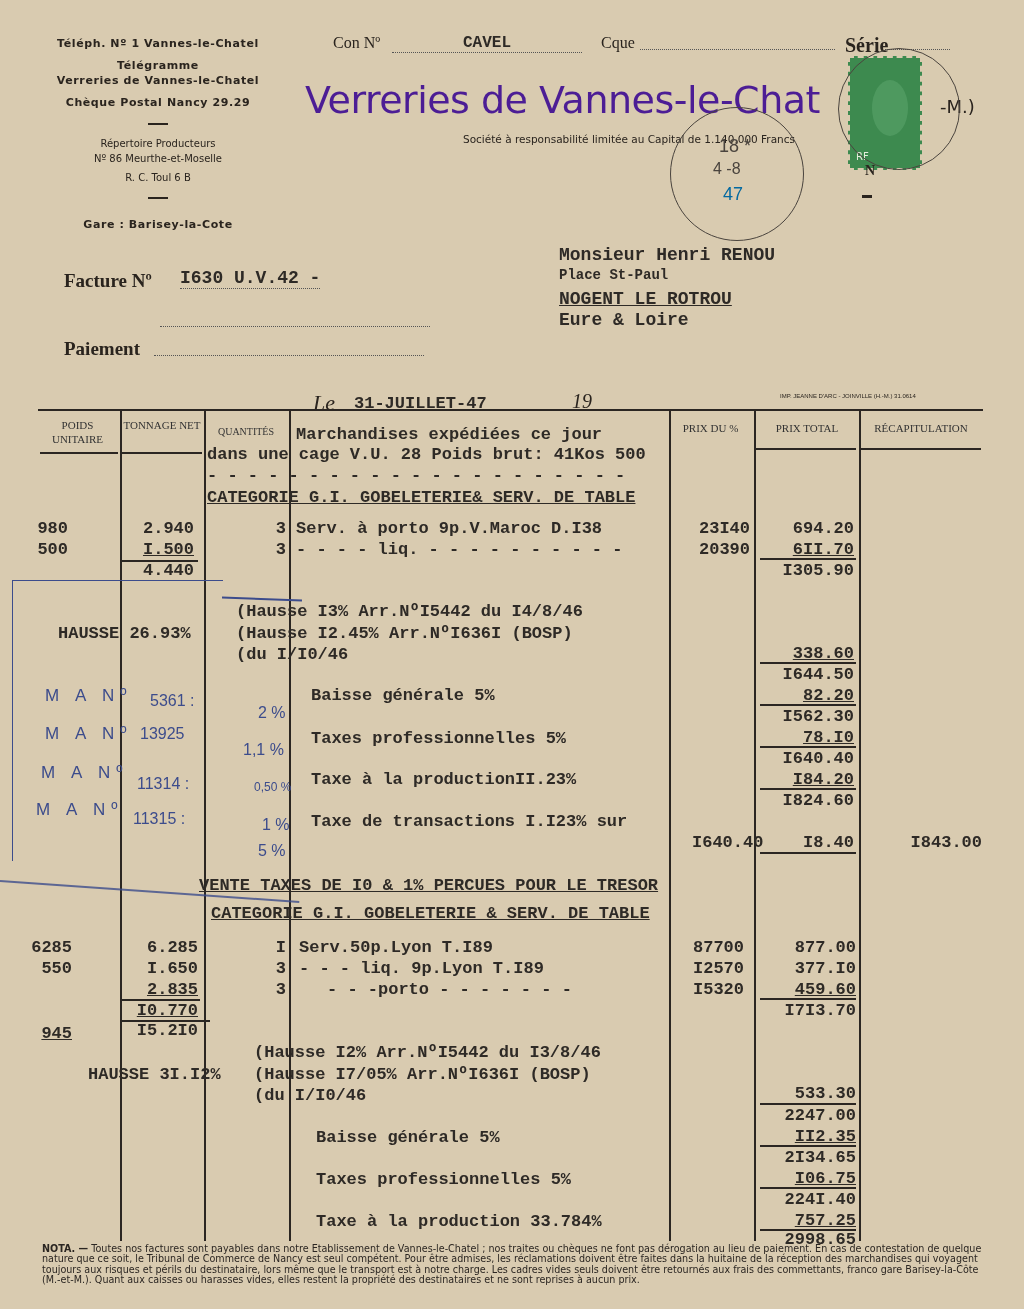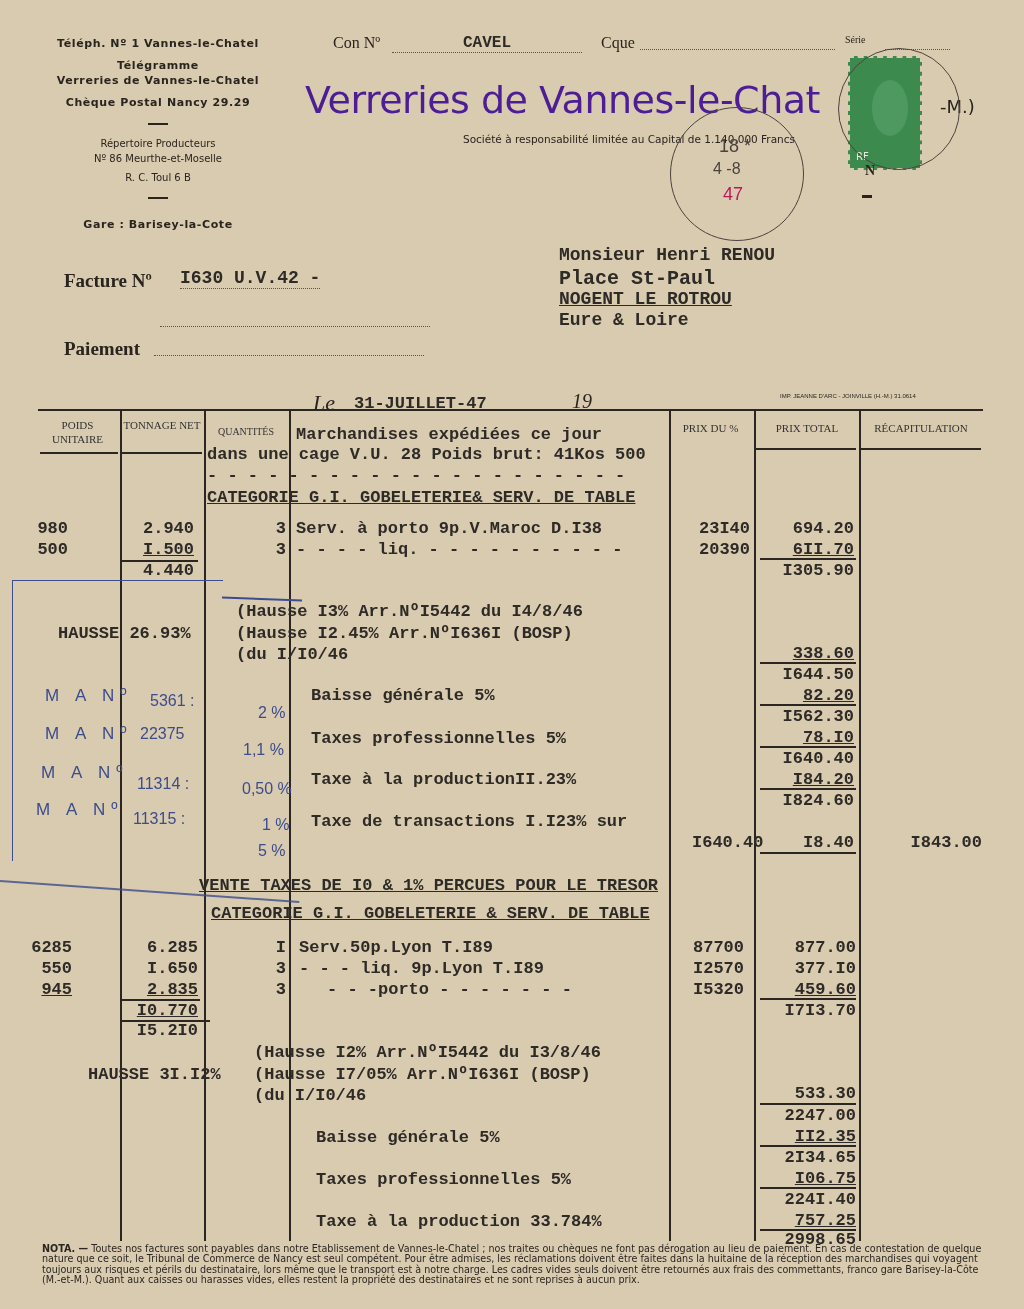--- a/index.html
+++ b/index.html
@@ -32,50 +32,50 @@
 <div class="abs small-c" style="top:138px;">Répertoire Producteurs</div>
 <div class="abs small-c" style="top:153px;">Nº 86 Meurthe-et-Moselle</div>
 <div class="abs small-c" style="top:172px;">R. C. Toul 6 B</div>
 <div class="abs" style="left:148px;top:197px;width:20px;height:2px;background:#2a241e;"></div>
 <div class="abs hdr-left" style="top:218px;">Gare : Barisey-la-Cote</div>
 
 <div class="abs serif" style="left:333px;top:34px;font-size:16px;">Con Nº</div>
 <div class="abs dots type" style="left:392px;top:34px;width:190px;text-align:center;font-size:16px;">CAVEL</div>
 <div class="abs serif" style="left:601px;top:34px;font-size:16px;">Cque</div>
 <div class="abs dots" style="left:640px;top:48px;width:195px;height:1px;"></div>
-<div class="abs serif" style="left:845px;top:34px;font-size:10px;font-weight:normal;">Série</div>
+<div class="abs serif" style="left:845px;top:34px;font-size:20px;font-weight:bold;">Série</div>
 <div class="abs dots" style="left:885px;top:48px;width:65px;height:1px;"></div>
 
 <div class="abs title">Verreries de Vannes-le-Chat</div>
 <div class="abs" style="left:940px;top:96px;font-size:18px;font-family:'DejaVu Sans',sans-serif;">-M.)</div>
 <div class="abs" style="left:463px;top:133px;font-size:10.5px;font-family:'DejaVu Sans',sans-serif;">Société à responsabilité limitée au Capital de 1.140.000 Francs</div>
 
 <div class="stamp">
   <svg width="70" height="110" viewBox="0 0 70 110">
       <ellipse cx="40" cy="50" rx="18" ry="28" fill="#5aa36a" opacity="0.6"></ellipse>
       <text x="6" y="102" font-size="10" fill="#e6eedd" font-family="DejaVu Sans">RF</text>
     </svg>
 </div>
 <div class="postmark" style="left:838px;top:48px;width:120px;height:120px;"></div>
 <div class="postmark" style="left:670px;top:107px;width:132px;height:132px;">
   <div class="abs" style="left:48px;top:28px;font-size:18px;color:#4a443e;">18 *</div>
   <div class="abs" style="left:42px;top:52px;font-size:16px;color:#4a443e;">4 -8</div>
-  <div class="abs" style="left:52px;top:76px;font-size:18px;color:#be185d;">47</div>
+  <div class="abs" style="left:52px;top:76px;font-size:18px;color:#0369a1;">47</div>
 </div>
 <div class="abs serif" style="left:865px;top:163px;font-size:14px;font-weight:bold;">N</div>
 <div class="abs" style="left:862px;top:195px;width:10px;height:3px;background:#2a241e;"></div>
 
 <div class="abs serif" style="left:64px;top:270px;font-size:19px;font-weight:bold;">Facture Nº</div>
 <div class="abs type dots" style="left:180px;top:268px;font-size:18px;">I630 U.V.42 -</div>
 <div class="abs dots" style="left:160px;top:325px;width:270px;height:1px;"></div>
 <div class="abs serif" style="left:64px;top:338px;font-size:19px;font-weight:bold;">Paiement</div>
 <div class="abs dots" style="left:154px;top:354px;width:270px;height:1px;"></div>
 
 <div class="abs type" style="left:559px;top:245px;font-size:18px;">Monsieur Henri RENOU</div>
-<div class="abs type" style="left:559px;top:267px;font-size:20px;">Place St-Paul</div>
+<div class="abs type" style="left:559px;top:267px;font-size:14px;">Place St-Paul</div>
 <div class="abs type ul" style="left:559px;top:289px;font-size:18px;">NOGENT LE ROTROU</div>
 <div class="abs type" style="left:559px;top:310px;font-size:18px;">Eure &amp; Loire</div>
 
 <div class="abs serif" style="left:313px;top:390px;font-size:22px;font-style:italic;">Le</div>
 <div class="abs type" style="left:354px;top:394px;font-size:17px;">31-JUILLET-47</div>
 <div class="abs serif" style="left:572px;top:390px;font-size:20px;font-style:italic;">19</div>
 <div class="abs" style="left:780px;top:393px;font-size:6px;">IMP. JEANNE D'ARC - JOINVILLE (H.-M.) 31.0614</div>
 <div class="hline" style="left:38px;top:409px;width:945px;"></div>
 
 <div class="colline" style="left:120px;top:411px;height:830px;"></div>
@@ -144,25 +144,25 @@
 <div class="abs type num" style="left:760px;top:833px;width:94px;">I8.40</div>
 <div class="hline" style="left:760px;top:852px;width:96px;"></div>
 <div class="abs type num" style="left:870px;top:833px;width:112px;">I843.00</div>
 
 <div class="abs" style="left:12px;top:580px;width:210px;height:280px;border-left:1.5px solid #3c4c8c;border-top:1.5px solid #3c4c8c;"></div>
 <div class="abs" style="left:222px;top:598px;width:80px;height:1.5px;background:#3c4c8c;transform:rotate(2deg);"></div>
 <div class="abs blue" style="left:45px;top:686px;font-size:17px;letter-spacing:6px;">M A Nº</div>
 <div class="abs blue" style="left:150px;top:692px;font-size:16px;">5361 :</div>
 <div class="abs blue" style="left:258px;top:704px;font-size:16px;">2 %</div>
 <div class="abs blue" style="left:45px;top:724px;font-size:17px;letter-spacing:6px;">M A Nº</div>
-<div class="abs blue" style="left:140px;top:725px;font-size:16px;">22375</div>
+<div class="abs blue" style="left:140px;top:725px;font-size:16px;">13925</div>
 <div class="abs blue" style="left:243px;top:741px;font-size:16px;">1,1 %</div>
 <div class="abs blue" style="left:41px;top:763px;font-size:17px;letter-spacing:6px;">M A Nº</div>
 <div class="abs blue" style="left:137px;top:775px;font-size:16px;">11314 :</div>
-<div class="abs blue" style="left:242px;top:780px;font-size:16px;">0,50 %</div>
+<div class="abs blue" style="left:254px;top:780px;font-size:12px;">0,50 %</div>
 <div class="abs blue" style="left:36px;top:800px;font-size:17px;letter-spacing:6px;">M A Nº</div>
 <div class="abs blue" style="left:133px;top:810px;font-size:16px;">11315 :</div>
 <div class="abs blue" style="left:262px;top:816px;font-size:16px;">1 %</div>
 <div class="abs blue" style="left:258px;top:842px;font-size:16px;">5 %</div>
 <div class="abs" style="left:0px;top:880px;width:300px;height:1.5px;background:#3c4c8c;transform:rotate(4deg);transform-origin:left;opacity:0.8;"></div>
 
 <div class="abs type ul" style="left:199px;top:876px;">VENTE TAXES DE I0 &amp; 1% PERCUES POUR LE TRESOR</div>
 <div class="abs type ul" style="left:211px;top:904px;">CATEGORIE G.I. GOBELETERIE &amp; SERV. DE TABLE</div>
 
 <div class="abs type num" style="left:16px;top:938px;width:56px;">6285</div>
@@ -172,21 +172,21 @@
 <div class="abs type num" style="left:672px;top:938px;width:72px;">87700</div>
 <div class="abs type num" style="left:760px;top:938px;width:96px;">877.00</div>
 
 <div class="abs type num" style="left:16px;top:959px;width:56px;">550</div>
 <div class="abs type num" style="left:124px;top:959px;width:74px;">I.650</div>
 <div class="abs type num" style="left:260px;top:959px;width:26px;">3</div>
 <div class="abs type" style="left:299px;top:959px;">- - - liq. 9p.Lyon T.I89</div>
 <div class="abs type num" style="left:672px;top:959px;width:72px;">I2570</div>
 <div class="abs type num" style="left:760px;top:959px;width:96px;">377.I0</div>
 
-<div class="abs type num" style="left:16px;top:980px;width:56px;text-decoration:underline;">945</div>
+<div class="abs type num" style="left:16px;top:1024px;width:56px;text-decoration:underline;">945</div>
 <div class="abs type num ul" style="left:124px;top:980px;width:74px;">2.835</div>
 <div class="abs type num" style="left:260px;top:980px;width:26px;">3</div>
 <div class="abs type" style="left:299px;top:980px;margin-left:28px;">- - -porto - - - - - - -</div>
 <div class="abs type num" style="left:672px;top:980px;width:72px;">I5320</div>
 <div class="abs type num ul" style="left:760px;top:980px;width:96px;">459.60</div>
 <div class="hline" style="left:122px;top:999px;width:78px;"></div>
 <div class="hline" style="left:760px;top:998px;width:96px;"></div>
 <div class="abs type num ul" style="left:124px;top:1001px;width:74px;">I0.770</div>
 <div class="abs type num" style="left:760px;top:1001px;width:96px;">I7I3.70</div>
 <div class="hline" style="left:122px;top:1020px;width:88px;"></div>

